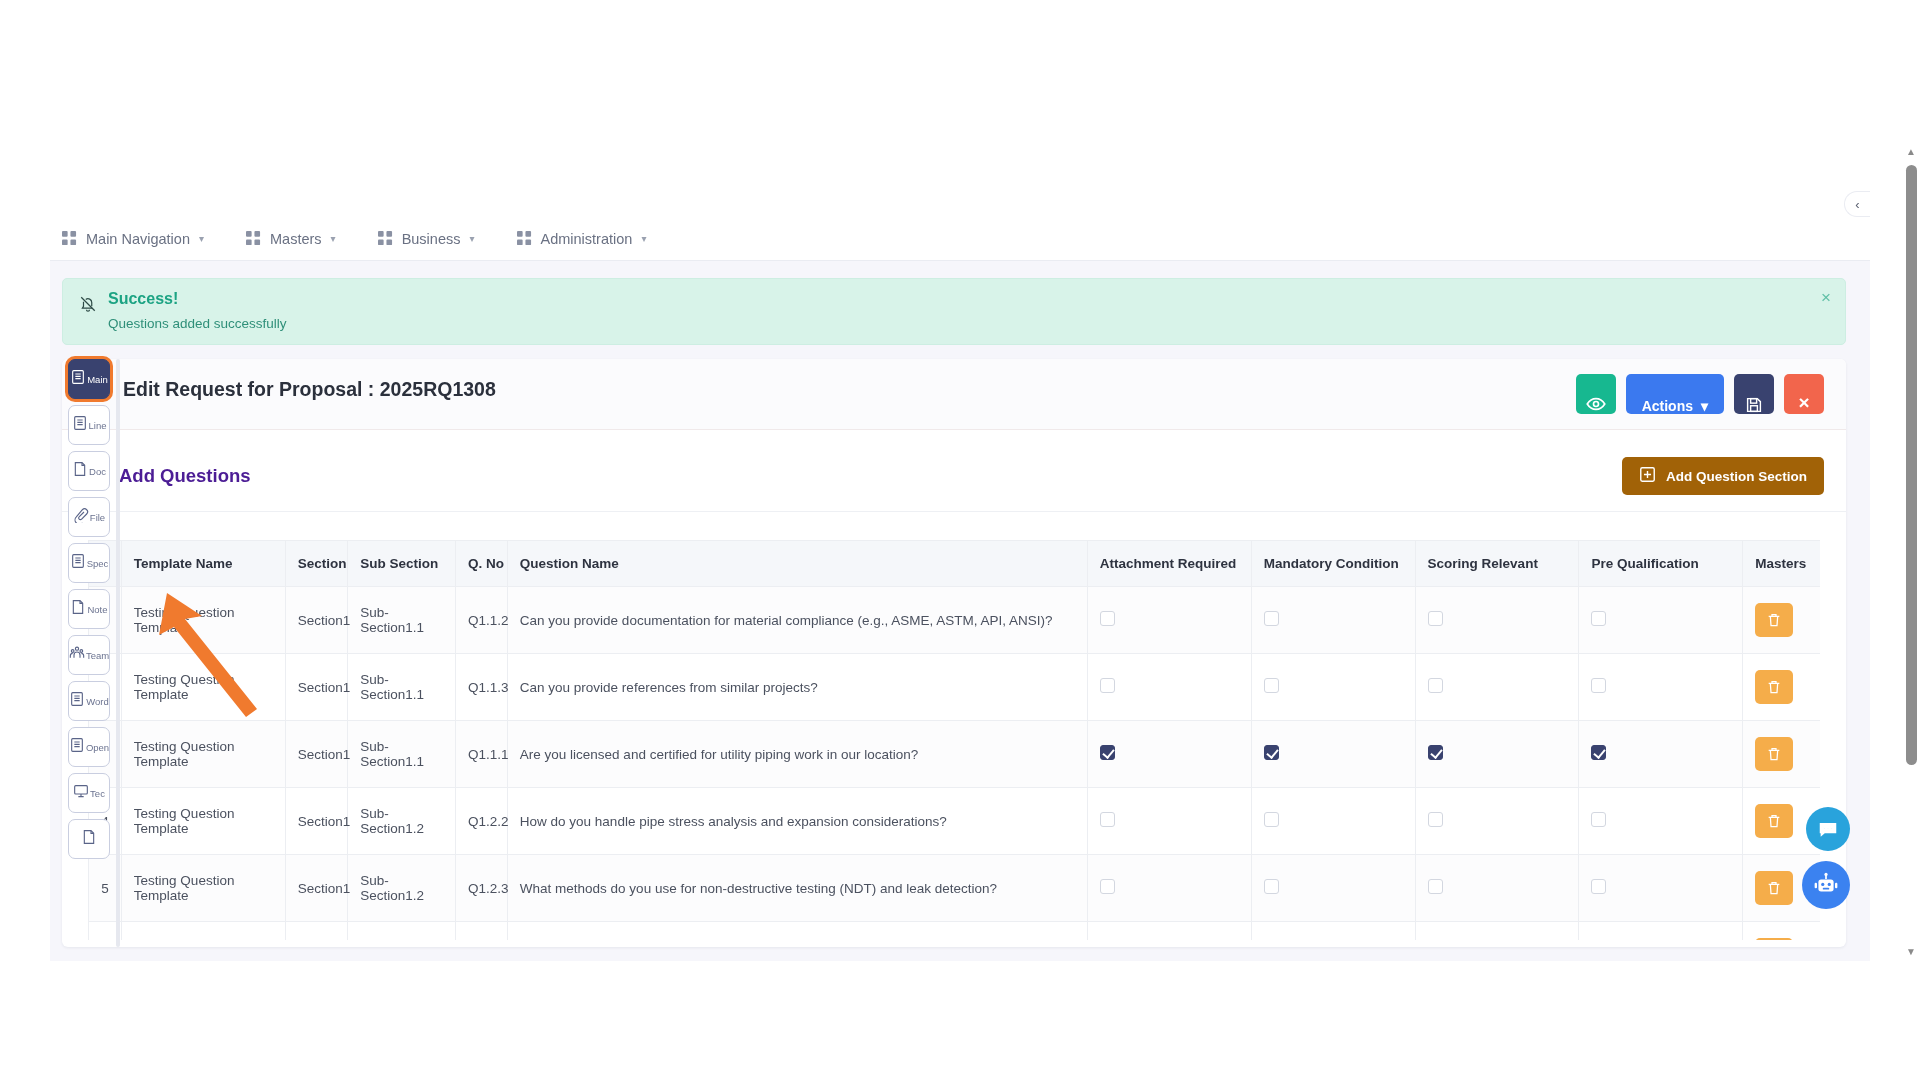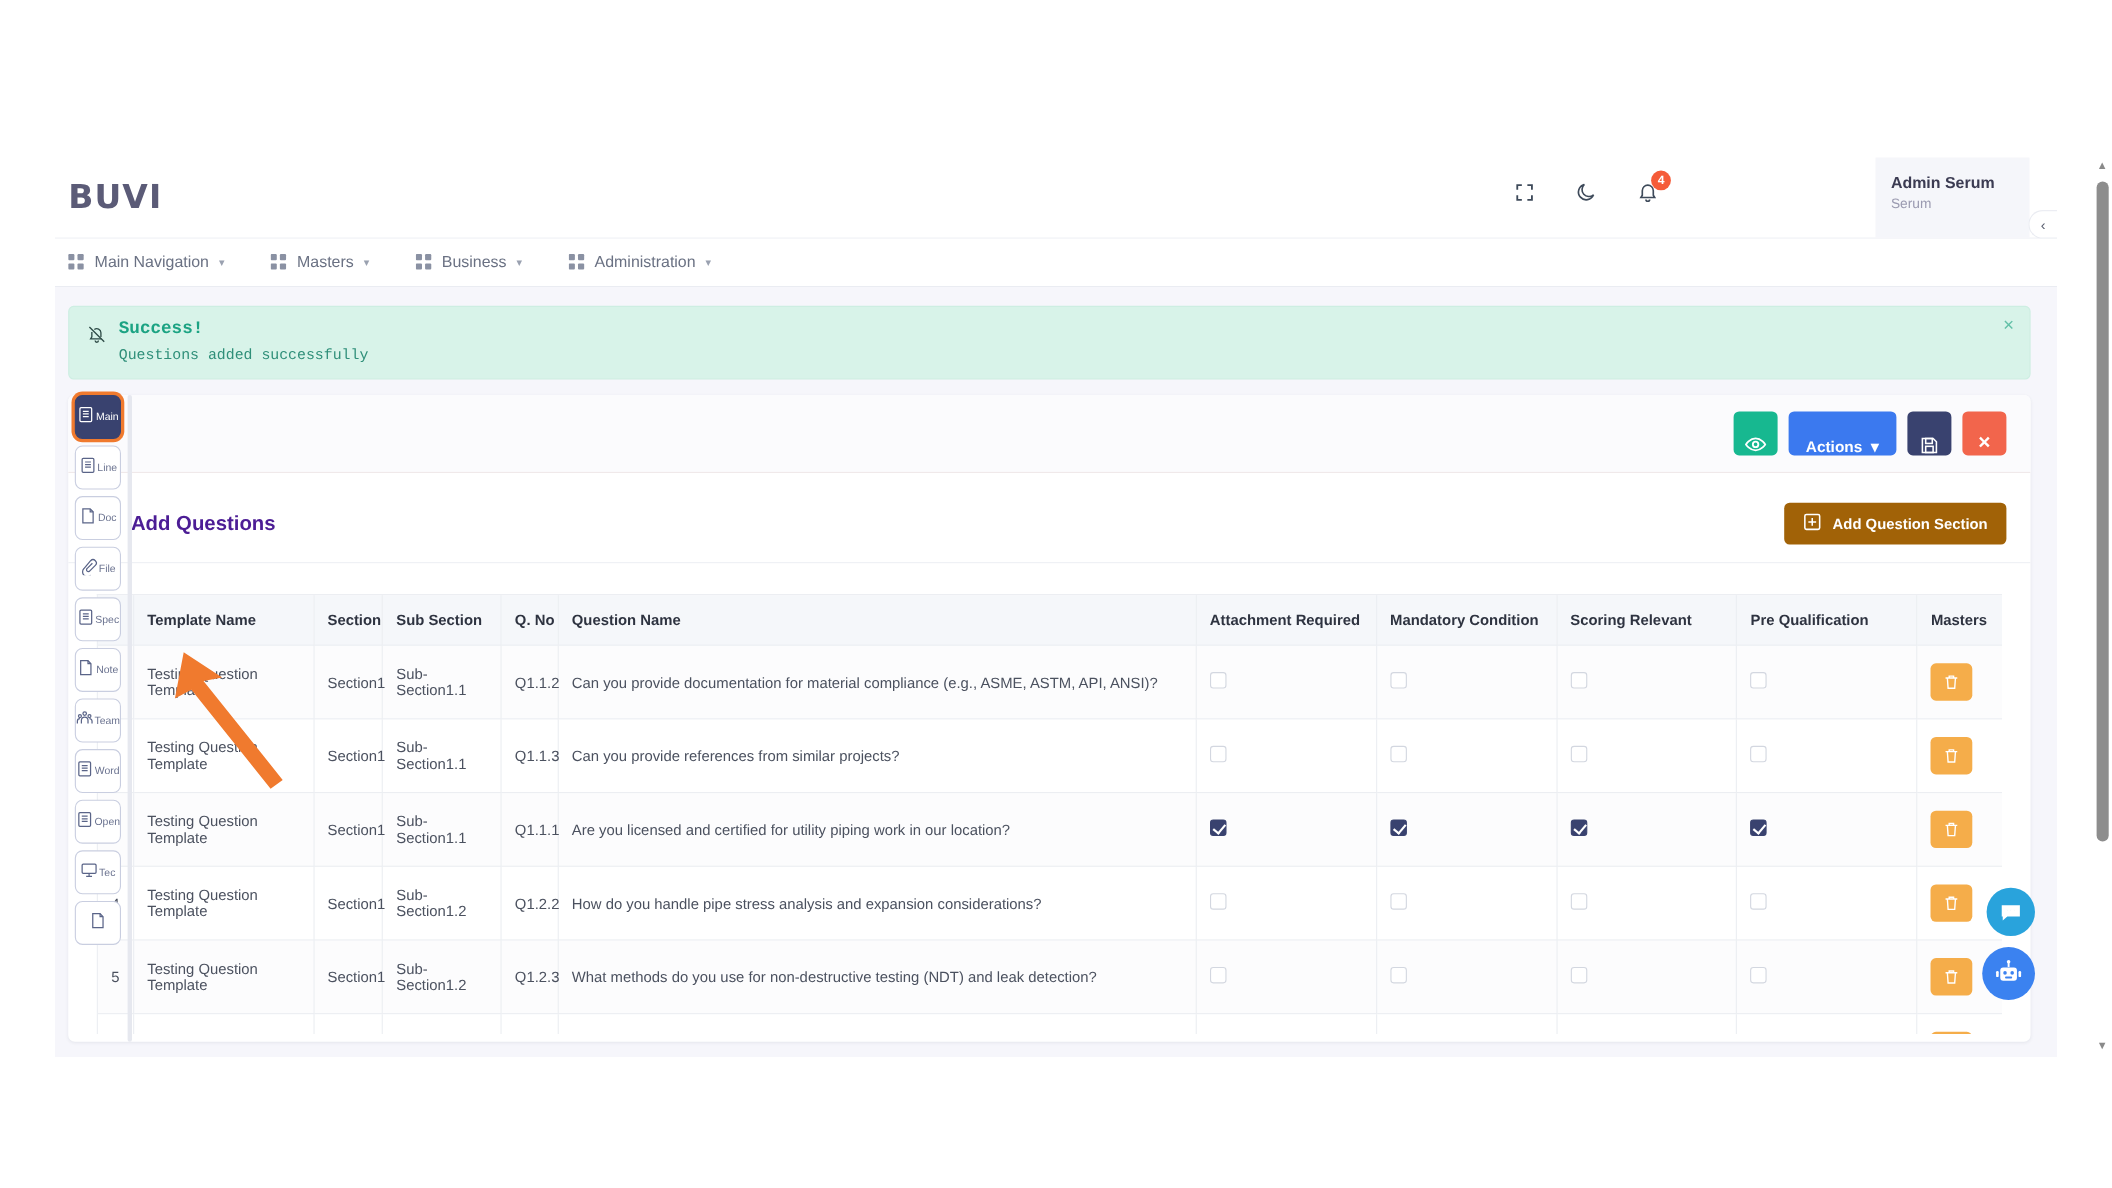--- a/index.html
+++ b/index.html
@@ -96,21 +96,20 @@
     background: #f6f6fb;
     overflow: hidden;
   }
   
   .alert {
     position: absolute; left: 12px; top: 17px;
     width: 1784px; height: 67px;
     background: #d8f3e9;
     border-radius: 5px;
     border: 1px solid #cdeee2;
-    font-family: Liberation Mono, monospace;
   }
   .alert-ic {
     position: absolute; left: 16px; top: 16px;
     width: 18px; height: 18px; color: #2d4a46;
   }
   .alert-title {
     position: absolute; left: 45px; top: 11px;
     font-size: 16px; font-weight: bold; color: #1ca383;
   }
   .alert-msg {
@@ -285,48 +284,20 @@
     background: #8d8d8d; border-radius: 6px;
   }
 </style>
 </head>
 <body>
 
 <div id="app">
 
   <div class="viewport">
 
-    <div class="topbar">
-      <div class="logo">BUVI</div>
-
-      <div class="hdr-icons">
-        <div class="hdr-icon">
-          <svg width="20" height="20" viewBox="0 0 24 24" fill="none" stroke="currentColor" stroke-width="2">
-            <path d="M4 9V4h5M20 9V4h-5M4 15v5h5M20 15v5h-5"></path>
-          </svg>
-        </div>
-        <div class="hdr-icon">
-          <svg width="20" height="20" viewBox="0 0 24 24" fill="none" stroke="currentColor" stroke-width="1.8">
-            <path d="M20 14.5A8.5 8.5 0 1 1 10 3.2a7 7 0 0 0 10 11.3z"></path>
-          </svg>
-        </div>
-        <div class="hdr-icon">
-          <svg width="20" height="20" viewBox="0 0 24 24" fill="none" stroke="currentColor" stroke-width="1.8">
-            <path d="M18 15V10a6 6 0 1 0-12 0v5l-1.5 2.5h15z"></path>
-            <path d="M10 19.5a2 2 0 0 0 4 0"></path>
-          </svg>
-          <span class="badge">4</span>
-        </div>
-      </div>
-
-      <div class="userbox">
-        <div class="user-name">Admin Serum</div>
-        <div class="user-sub">Serum</div>
-      </div>
-    </div>
 
     <div class="navstrip">
       <div class="navitem">
         <span>
           <svg class="grid-ic" viewBox="0 0 16 16" fill="#8a91a3">
               <rect x="0" y="0" width="6" height="6" rx="1"></rect>
               <rect x="9" y="0" width="6" height="6" rx="1"></rect>
               <rect x="0" y="9" width="6" height="6" rx="1"></rect>
               <rect x="9" y="9" width="6" height="6" rx="1"></rect>
             </svg>
@@ -389,20 +360,21 @@
       </div>
 
       <div class="card">
 
         <div class="card-head">
           <span class="cart-ic">
             <svg width="21" height="21" viewBox="0 0 24 24" fill="currentColor">
               <path d="M2 3h3l2.2 10.2h11.3l2-7.2H8.3l-.4-1.8H2V3zm5.6 13.4a1.8 1.8 0 1 0 0 3.6 1.8 1.8 0 0 0 0-3.6zm10 0a1.8 1.8 0 1 0 0 3.6 1.8 1.8 0 0 0 0-3.6z"></path>
             </svg>
           </span>
+          <div class="page-title">Edit Request for Proposal : 2025RQ1308</div>
 
           <div class="head-btns">
             <div class="btn btn-eye">
               <svg width="20" height="20" viewBox="0 0 24 24" fill="none" stroke="#fff" stroke-width="2">
                 <path d="M1.5 12S5.5 5.5 12 5.5 22.5 12 22.5 12 18.5 18.5 12 18.5 1.5 12 1.5 12z"></path>
                 <circle cx="12" cy="12" r="3"></circle>
               </svg>
             </div>
             <div class="btn btn-actions">
               <span>Actions</span>

